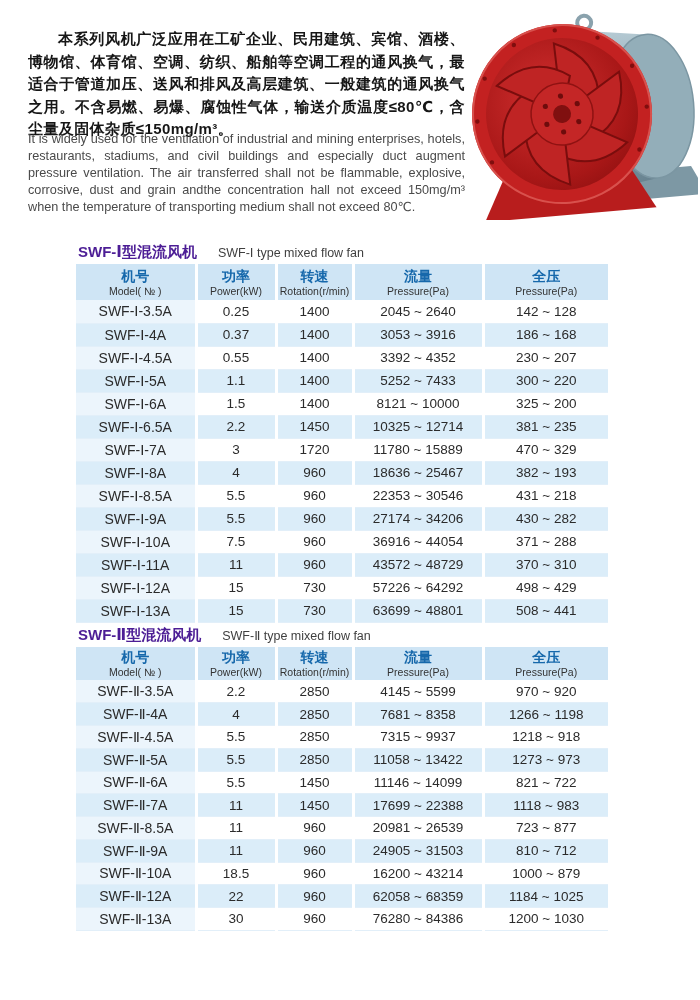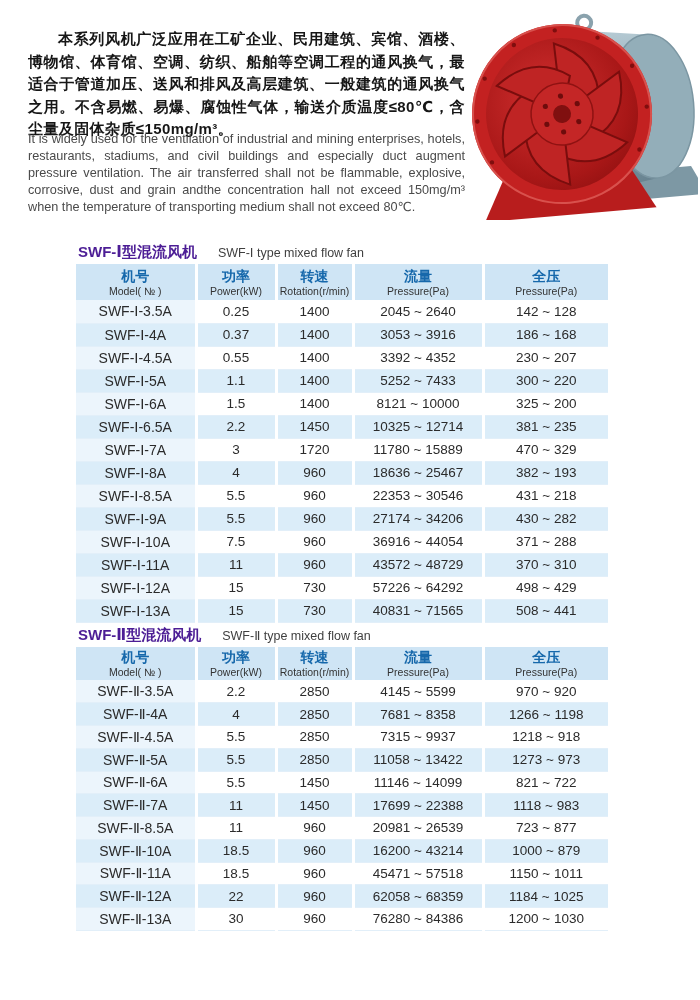--- a/index.html
+++ b/index.html
@@ -261,21 +261,21 @@
           <td>SWF-Ⅰ-12A</td>
           <td>15</td>
           <td>730</td>
           <td>57226 ~ 64292</td>
           <td>498 ~ 429</td>
         </tr>
         <tr>
           <td>SWF-Ⅰ-13A</td>
           <td>15</td>
           <td>730</td>
-          <td>40831 ~ 71565</td>
+          <td>63699 ~ 48801</td>
           <td>508 ~ 441</td>
         </tr>
       </tbody>
   </table>
 
   <div class="sec-heading" id="heading-1">
     <span class="hcn">SWF-Ⅱ型混流风机</span><span class="hen">SWF-Ⅱ type mixed flow fan</span>
   </div>
   <table class="spec" id="table-1">
     <colgroup>
@@ -353,34 +353,34 @@
           <td>1118 ~ 983</td>
         </tr>
         <tr>
           <td>SWF-Ⅱ-8.5A</td>
           <td>11</td>
           <td>960</td>
           <td>20981 ~ 26539</td>
           <td>723 ~ 877</td>
         </tr>
         <tr>
+          <td>SWF-Ⅱ-9A</td>
+          <td>11</td>
+          <td>960</td>
+          <td>24905 ~ 31503</td>
+          <td>810 ~ 712</td>
+        </tr>
+        <tr>
           <td>SWF-Ⅱ-10A</td>
           <td>18.5</td>
           <td>960</td>
           <td>16200 ~ 43214</td>
           <td>1000 ~ 879</td>
         </tr>
         <tr>
-          <td>SWF-Ⅱ-11A</td>
-          <td>18.5</td>
-          <td>960</td>
-          <td>45471 ~ 57518</td>
-          <td>1150 ~ 1011</td>
-        </tr>
-        <tr>
           <td>SWF-Ⅱ-12A</td>
           <td>22</td>
           <td>960</td>
           <td>62058 ~ 68359</td>
           <td>1184 ~ 1025</td>
         </tr>
         <tr>
           <td>SWF-Ⅱ-13A</td>
           <td>30</td>
           <td>960</td>

